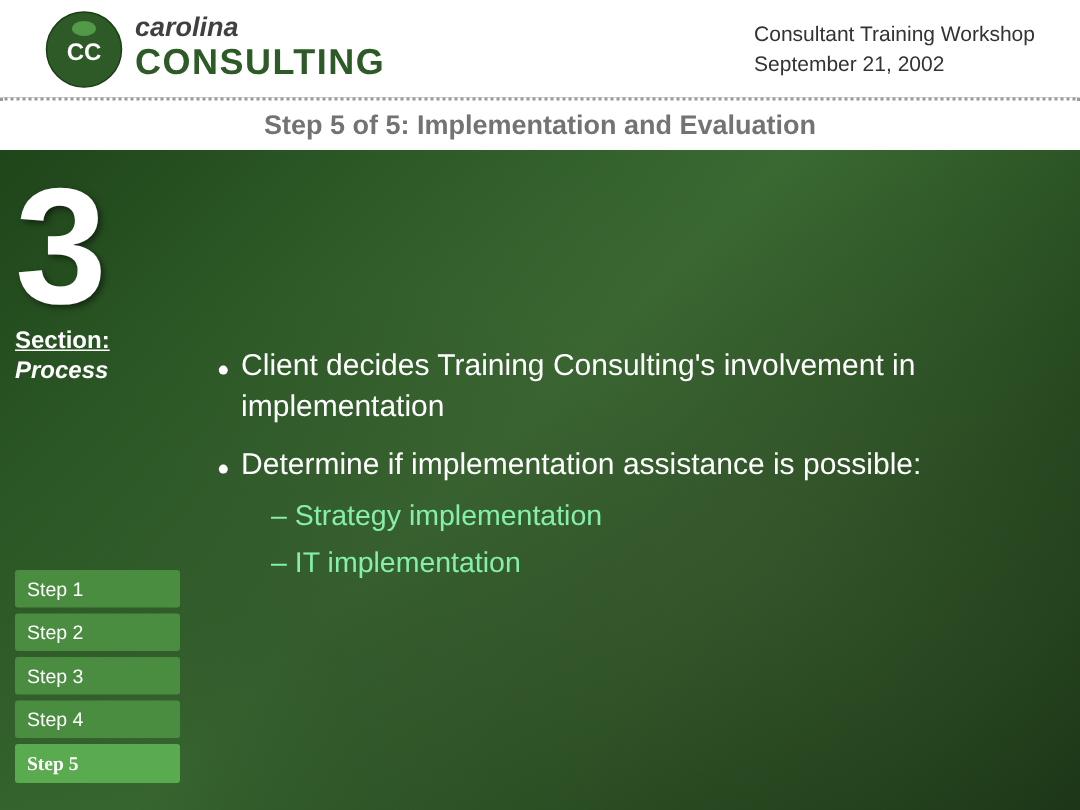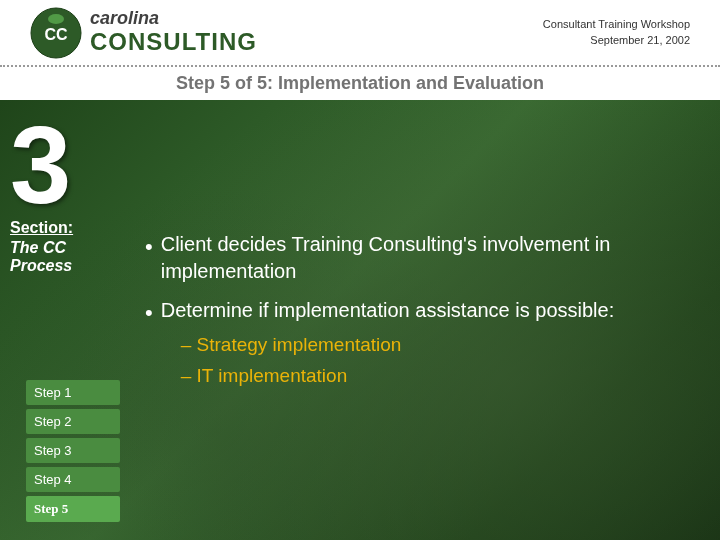--- a/index.html
+++ b/index.html
@@ -69,22 +69,21 @@
     }
 
     .logo-consulting {
       font-size: 24px;
       color: #2d5a27;
       font-weight: bold;
       letter-spacing: 1px;
     }
 
     .header-title {
-      text-align: right;
-      font-size: 11px;
+      font-size: 14px;
       color: #333;
       line-height: 1.4;
     }
 
     
     .step-title-bar {
       position: relative;
       z-index: 10;
       background: white;
       border-top: 2px dotted #999;
@@ -157,21 +156,20 @@
     .step-btn {
       background: #4a8c40;
       color: white;
       border: none;
       padding: 5px 8px;
       font-size: 13px;
       text-align: left;
       cursor: pointer;
       font-weight: normal;
       border-radius: 2px;
-      margin-left: 16px;
     }
 
     .step-btn.active {
       background: #5aaa4f;
       font-weight: bold;
       font-family: Liberation Serif, serif;
     }
 
     
     .right-content {
@@ -205,21 +203,21 @@
     }
 
     .sub-bullets {
       list-style: none;
       padding: 0;
       margin-top: 8px;
       margin-left: 20px;
     }
 
     .sub-bullets li {
-      color: #eab308;
+      color: #86efac;
       font-size: 19px;
       line-height: 1.4;
       margin-bottom: 4px;
       display: flex;
       align-items: flex-start;
       gap: 6px;
     }
 
     .sub-dash {
       flex-shrink: 0;
@@ -254,21 +252,20 @@
 
 <div class="step-title-bar">
   <span class="step-title-text">Step 5 of 5:  Implementation and Evaluation</span>
 </div>
 
 <div class="main-content">
 
   <div class="left-sidebar">
     <div class="big-number">3</div>
     <div class="section-label">Section:</div>
-    <div class="section-name-line1">The CC</div>
     <div class="section-name-line2">Process</div>
 
     <div class="step-buttons">
       <button class="step-btn">Step 1</button>
       <button class="step-btn">Step 2</button>
       <button class="step-btn">Step 3</button>
       <button class="step-btn">Step 4</button>
       <button class="step-btn active">Step 5</button>
     </div>
   </div>

